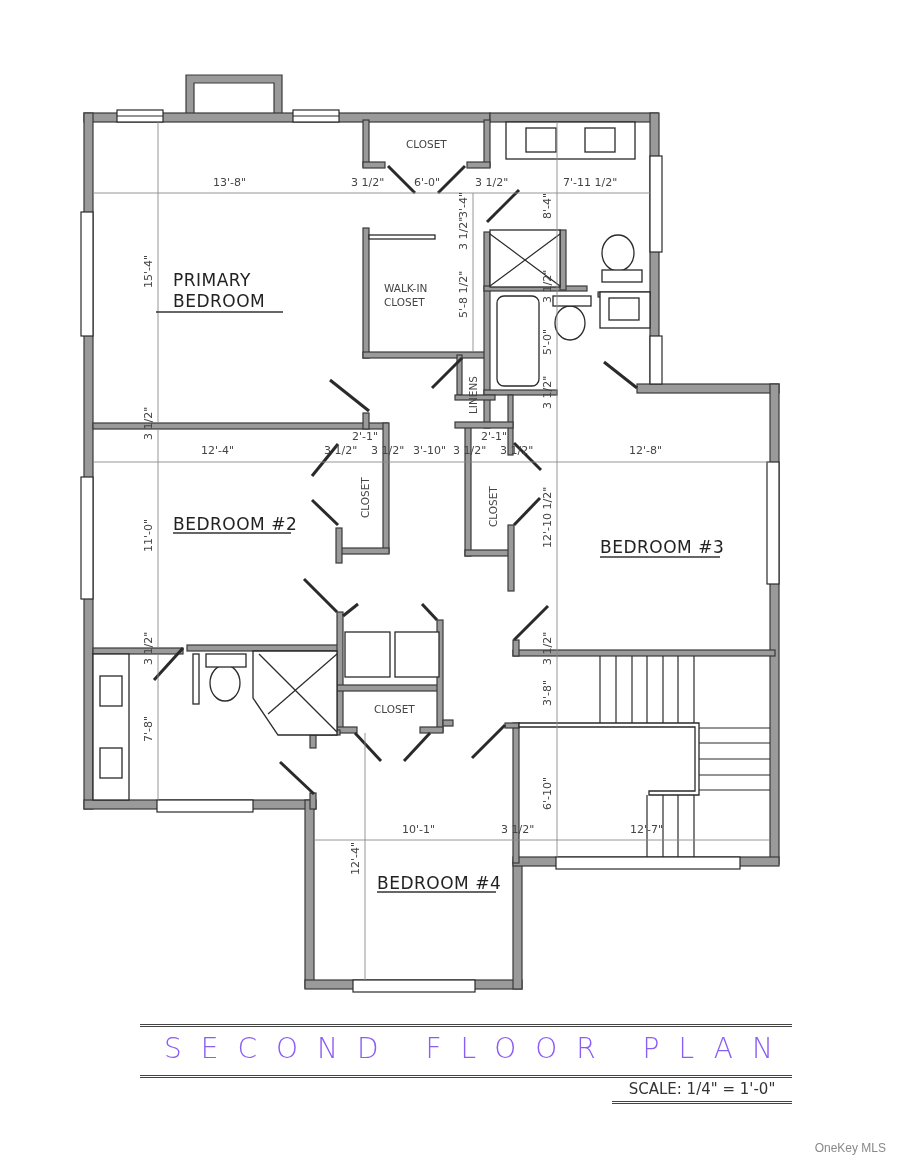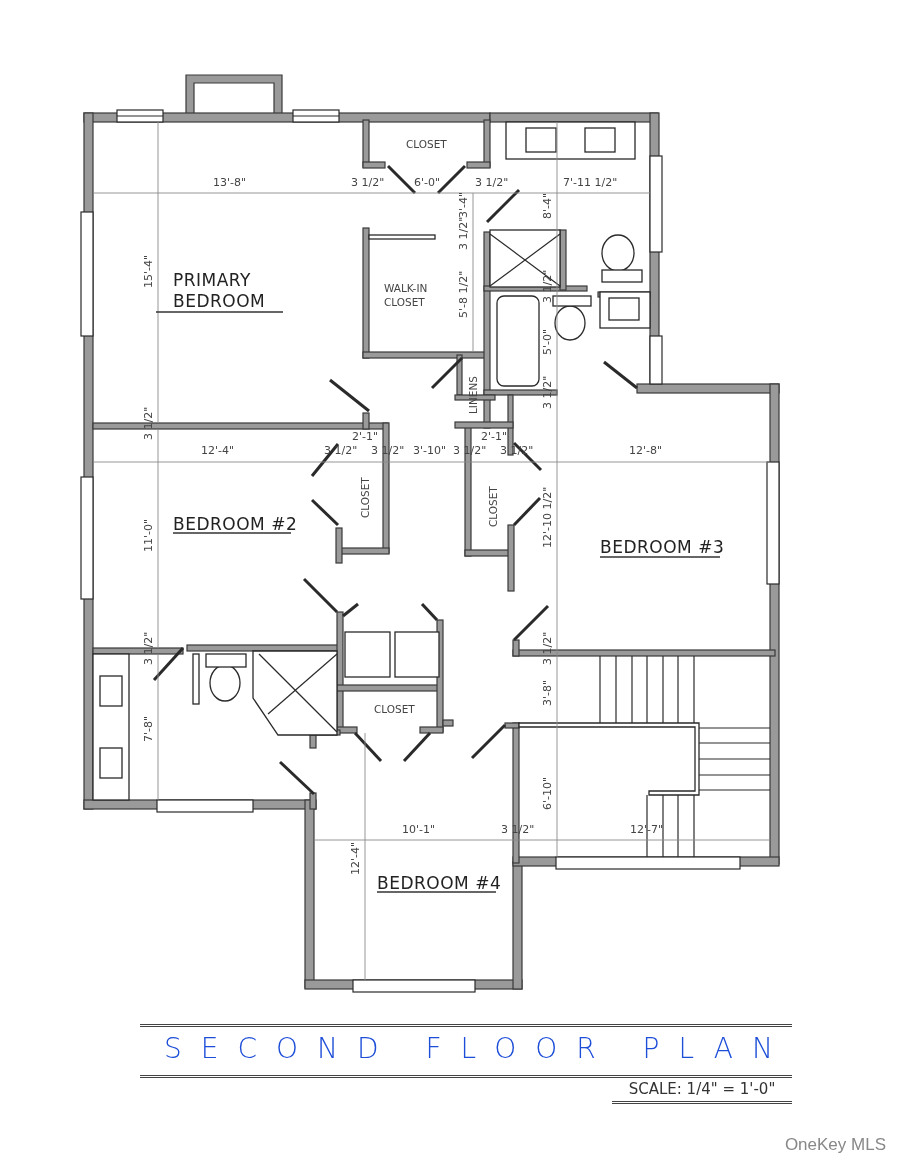--- a/index.html
+++ b/index.html
@@ -8,23 +8,23 @@
   .wall { fill:#9a9a9a; stroke:#3a3a3a; stroke-width:1.2; }
   .thin { fill:none; stroke:#2a2a2a; stroke-width:1.2; }
   .fix { fill:#fff; stroke:#2a2a2a; stroke-width:1.3; }
   .win { fill:#fff; stroke:#2a2a2a; stroke-width:1.2; }
   .dim { stroke:#8a8a8a; stroke-width:0.9; fill:none; }
   .door { fill:#fff; stroke:#2a2a2a; stroke-width:1.2; }
   .room { font-family:"DejaVu Sans", sans-serif; fill:#222; font-size:17px; letter-spacing:0.5px; }
   .small { font-size:10.5px; fill:#444; font-family:"DejaVu Sans", sans-serif; }
   .dimtxt { font-size:11px; fill:#444; font-family:"DejaVu Sans", sans-serif; }
   .title { position:absolute; left:140px; top:1024px; width:652px; height:48px; border-top:3px double #444; border-bottom:3px double #444; }
-  .title-text { position:absolute; left:164px; top:1032px; width:628px; font-family:"DejaVu Sans", sans-serif; font-size:28px; letter-spacing:19px; color:#1d4ed8; white-space:nowrap; font-weight:300; }
+  .title-text { position:absolute; left:164px; top:1032px; width:628px; font-family:"DejaVu Sans", sans-serif; font-size:28px; letter-spacing:19px; color:#8b5cf6; white-space:nowrap; font-weight:300; }
   .scale { position:absolute; left:612px; top:1080px; width:180px; text-align:center; font-family:"DejaVu Sans", sans-serif; font-size:15px; color:#333; padding-bottom:3px; border-bottom:3px double #444; }
-  .wm { position:absolute; right:14px; bottom:10px; font-family:"Liberation Sans", sans-serif; font-size:17px; color:#888; }
+  .wm { position:absolute; right:14px; bottom:10px; font-family:"Liberation Sans", sans-serif; font-size:12px; color:#888; }
 </style>
 </head>
 <body>
 
 <svg id="plan" viewBox="0 0 900 1165" xmlns="http://www.w3.org/2000/svg">
 
   <g>
 
     <path class="wall" d="M186,75 h96 v40 h-8 v-32 h-80 v32 h-8 z"></path>
 

